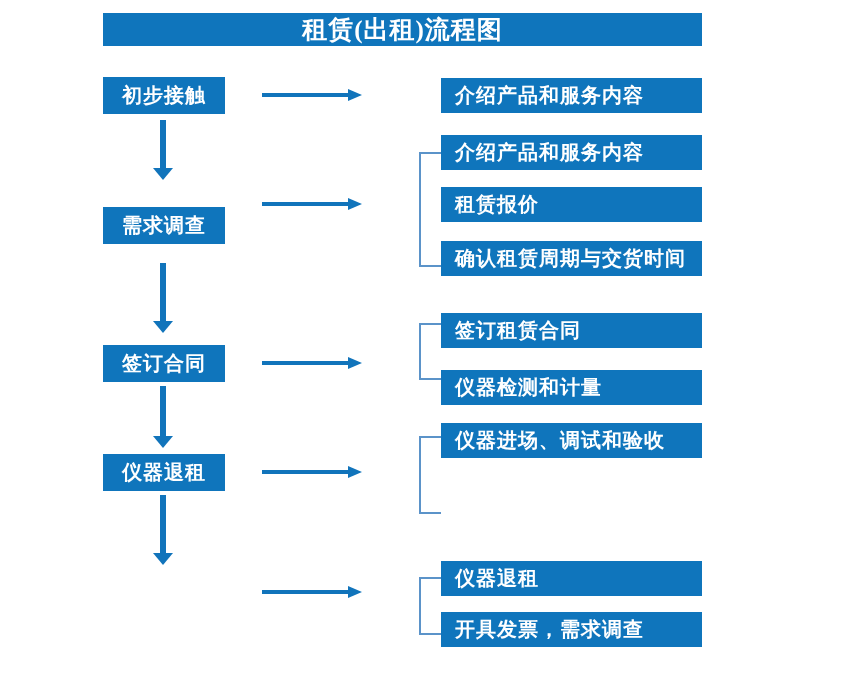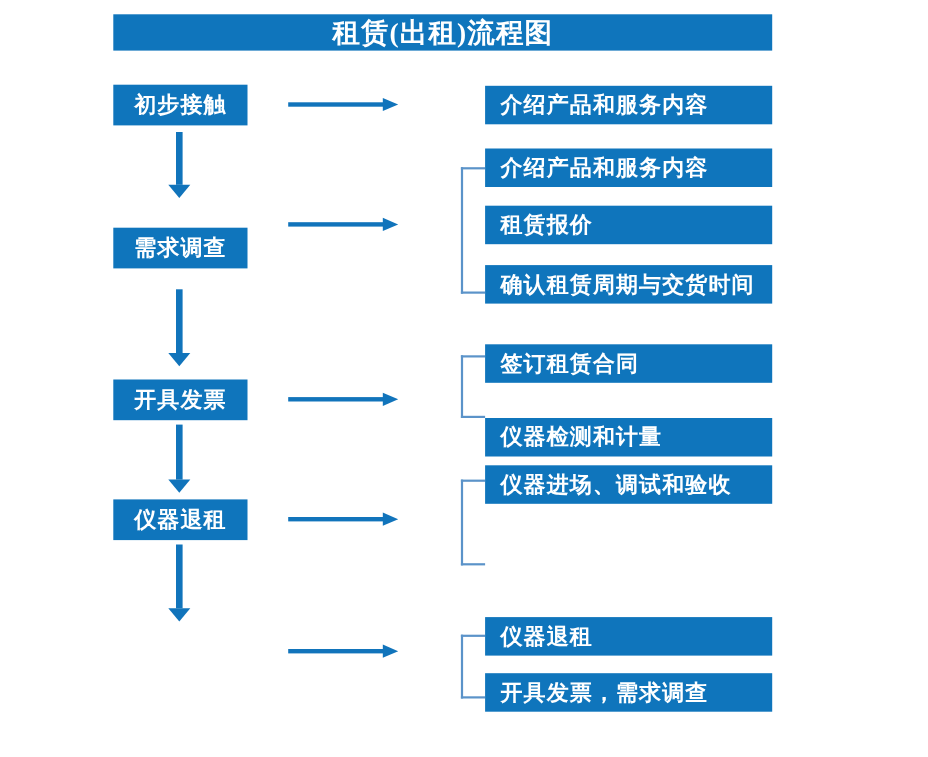--- a/index.html
+++ b/index.html
@@ -106,31 +106,31 @@
 
   <div class="box right-box" style="top:135px;">介绍产品和服务内容</div>
   <div class="box right-box" style="top:187px;">租赁报价</div>
   <div class="box right-box" style="top:241px;">确认租赁周期与交货时间</div>
 
   <div class="v-arrow" style="left:151px;top:263px;height:72px;">
     <div class="shaft" style="height:58px;"></div>
     <div class="head" style="top:58px;"></div>
   </div>
 
-  <div class="box left-box" style="top:345px;">开具发票</div>
+  <div class="box left-box" style="top:345px;">签订合同</div>
 
   <div class="h-arrow" style="left:262px;top:357px;">
     <div class="shaft"></div>
     <div class="head"></div>
   </div>
 
   <div class="bracket" style="left:419px;top:323px;height:57px;"></div>
 
   <div class="box right-box" style="top:313px;">签订租赁合同</div>
-  <div class="box right-box" style="top:380px;">仪器检测和计量</div>
+  <div class="box right-box" style="top:370px;">仪器检测和计量</div>
 
   <div class="v-arrow" style="left:151px;top:386px;height:62px;">
     <div class="shaft" style="height:50px;"></div>
     <div class="head" style="top:50px;"></div>
   </div>
 
   <div class="box left-box" style="top:454px;">仪器退租</div>
 
   <div class="h-arrow" style="left:262px;top:466px;">
     <div class="shaft"></div>

